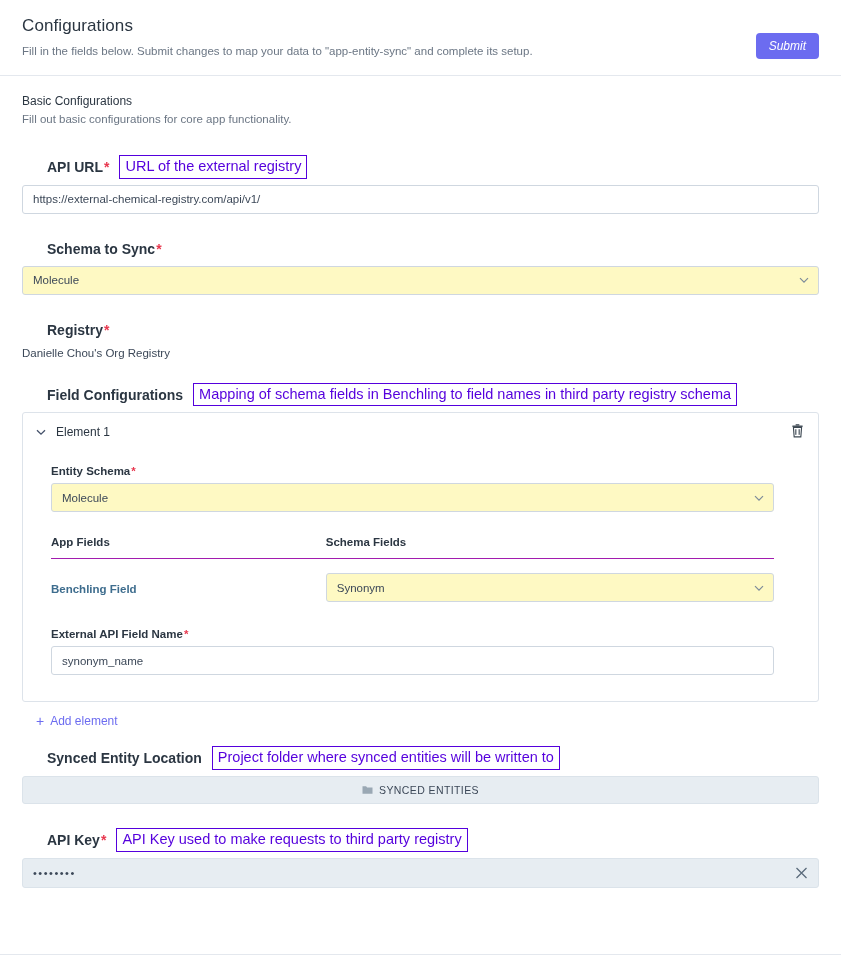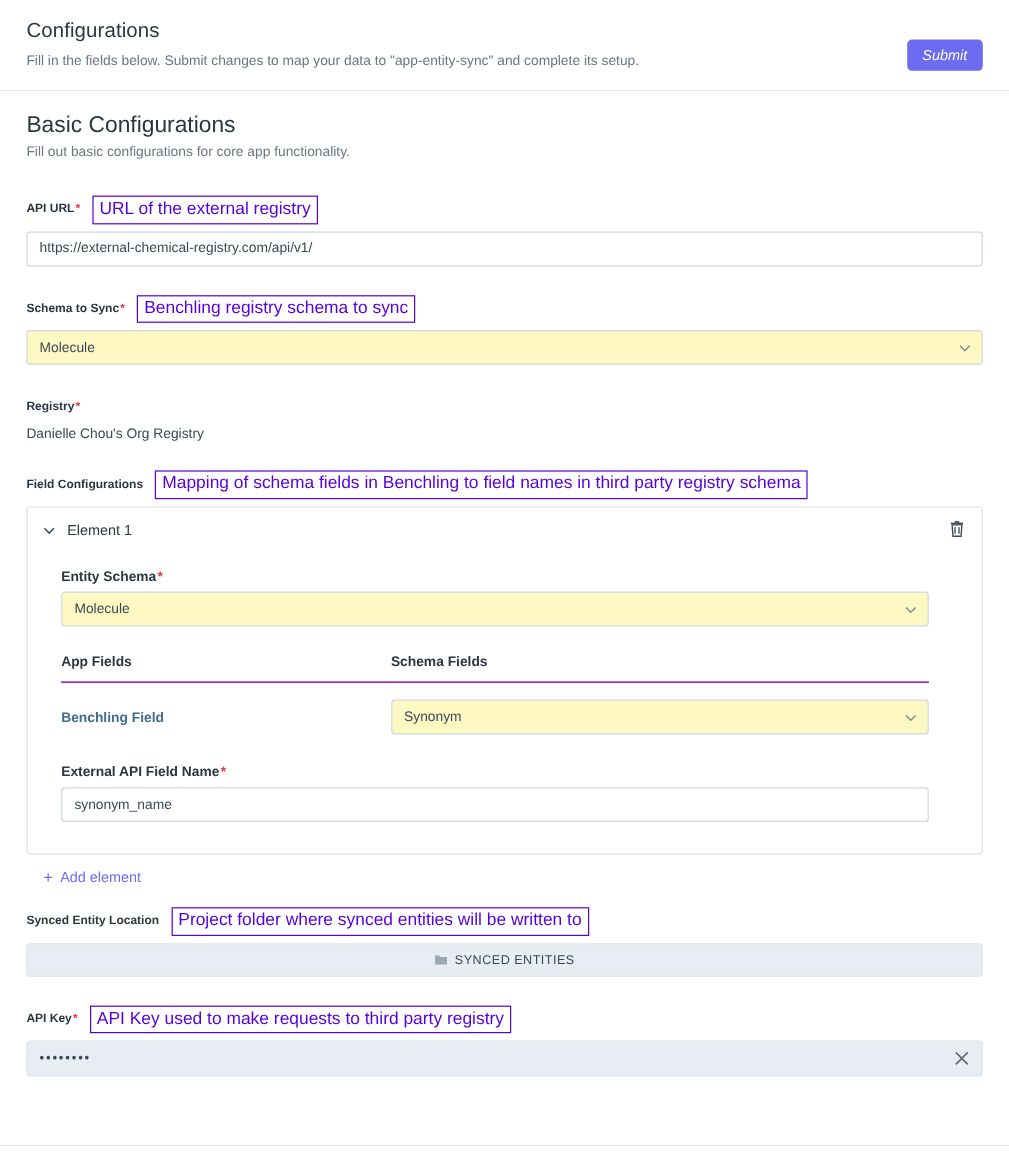--- a/index.html
+++ b/index.html
@@ -52,44 +52,45 @@
     line-height: 1.2;
     font-style: italic;
   }
 
   
   .content {
     padding: 18px 22px 0 22px;
     box-sizing: border-box;
   }
   .section-title {
-    font-size: 19px;
+    font-size: 12px;
     color: #2b3642;
     margin: 0 0 5px 0;
     font-weight: 400;
   }
   .section-desc {
     font-size: 11.5px;
     color: #6b7684;
     margin: 0 0 30px 0;
   }
 
   
   .field-row {
     position: relative;
     margin-bottom: 6px;
     display: flex;
     align-items: center;
     min-height: 22px;
   }
   .field-label {
-    font-size: 10px;
+    font-size: 14px;
     font-weight: bold;
     color: #2b3642;
     white-space: nowrap;
+    margin-left: 25px;
   }
   .req {
     color: #e8384f;
     font-weight: bold;
     margin-left: 1px;
   }
 
   
   .annotation {
     display: inline-block;
@@ -312,21 +313,20 @@
   </div>
   <input class="text-input" type="text" value="https://external-chemical-registry.com/api/v1/" style="">
 
   <div class="spacer-24"></div>
 
   
   <div class="field-row">
     <span class="field-label">
       <span>Schema to Sync</span><span class="req">*</span>
     </span>
-    <span class="annotation">Benchling registry schema to sync</span>
   </div>
   <div class="select-wrap">
     <div class="select-input">
       <span>Molecule</span>
     </div>
     <span class="chevron">
       <svg width="12" height="12" viewBox="0 0 12 12">
           <path d="M2 4.2 L6 8.2 L10 4.2" fill="none" stroke="currentColor" stroke-width="1.2"></path>
         </svg>
     </span>

